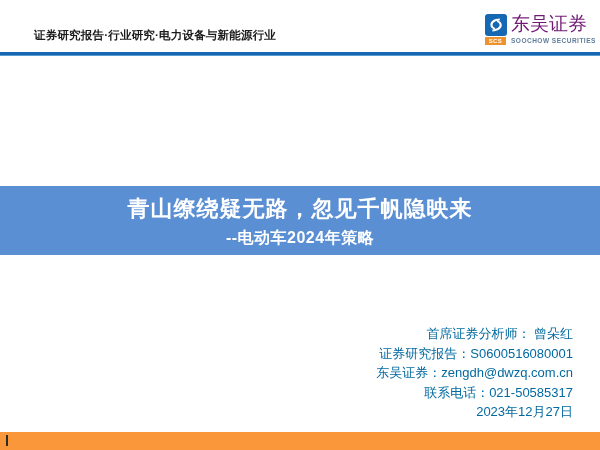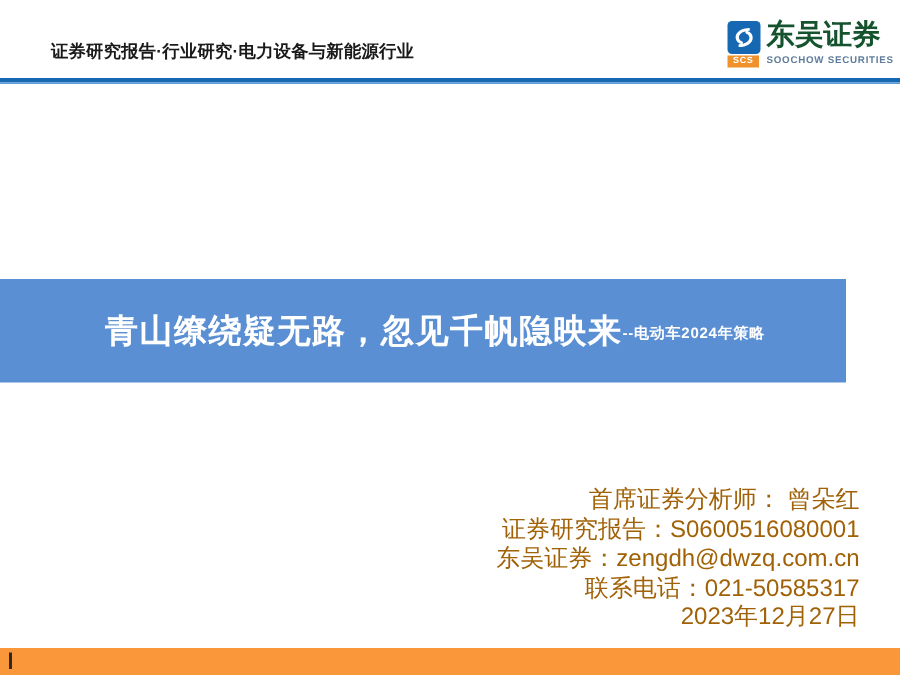--- a/index.html
+++ b/index.html
@@ -57,22 +57,22 @@
     border-radius: 3px;
   }
   .logo-mark svg {
     display: block;
   }
   .logo-cn {
     position: absolute;
     left: 26px;
     top: -1px;
     font-size: 19px;
-    font-weight: bold;
-    color: #14532d;
+    font-weight: normal;
+    color: #701a75;
     letter-spacing: 0px;
     line-height: 22px;
     white-space: nowrap;
   }
   .logo-scs {
     position: absolute;
     left: 0px;
     top: 23px;
     width: 21px;
     height: 8px;
@@ -112,57 +112,56 @@
     width: 600px;
     height: 1px;
     background: #5b9bd5;
   }
 
   
   .title-band {
     position: absolute;
     left: 0;
     top: 186px;
-    width: 548px;
+    width: 600px;
     height: 69px;
     background: #5b8fd4;
     display: flex;
-    flex-direction: row;
+    flex-direction: column;
     align-items: center;
     justify-content: center;
-    padding-left: 16px;
   }
   .title-main {
     font-size: 22px;
     font-weight: bold;
     color: #ffffff;
     letter-spacing: 1px;
     line-height: 30px;
     white-space: nowrap;
   }
   .title-sub {
     margin-top: 4px;
-    font-size: 10px;
+    font-size: 16px;
     font-weight: bold;
     color: #ffffff;
     letter-spacing: 0.5px;
     line-height: 20px;
     white-space: nowrap;
   }
 
   
   .contact {
     position: absolute;
     right: 27px;
     top: 324px;
     text-align: right;
   }
   .contact-line {
-    font-size: 16px;
-    color: #a16207;
+    font-size: 13px;
+    color: #0369a1;
     line-height: 19.5px;
     white-space: nowrap;
   }
 
   
   .bottom-bar {
     position: absolute;
     left: 0;
     bottom: 0;
     width: 600px;

